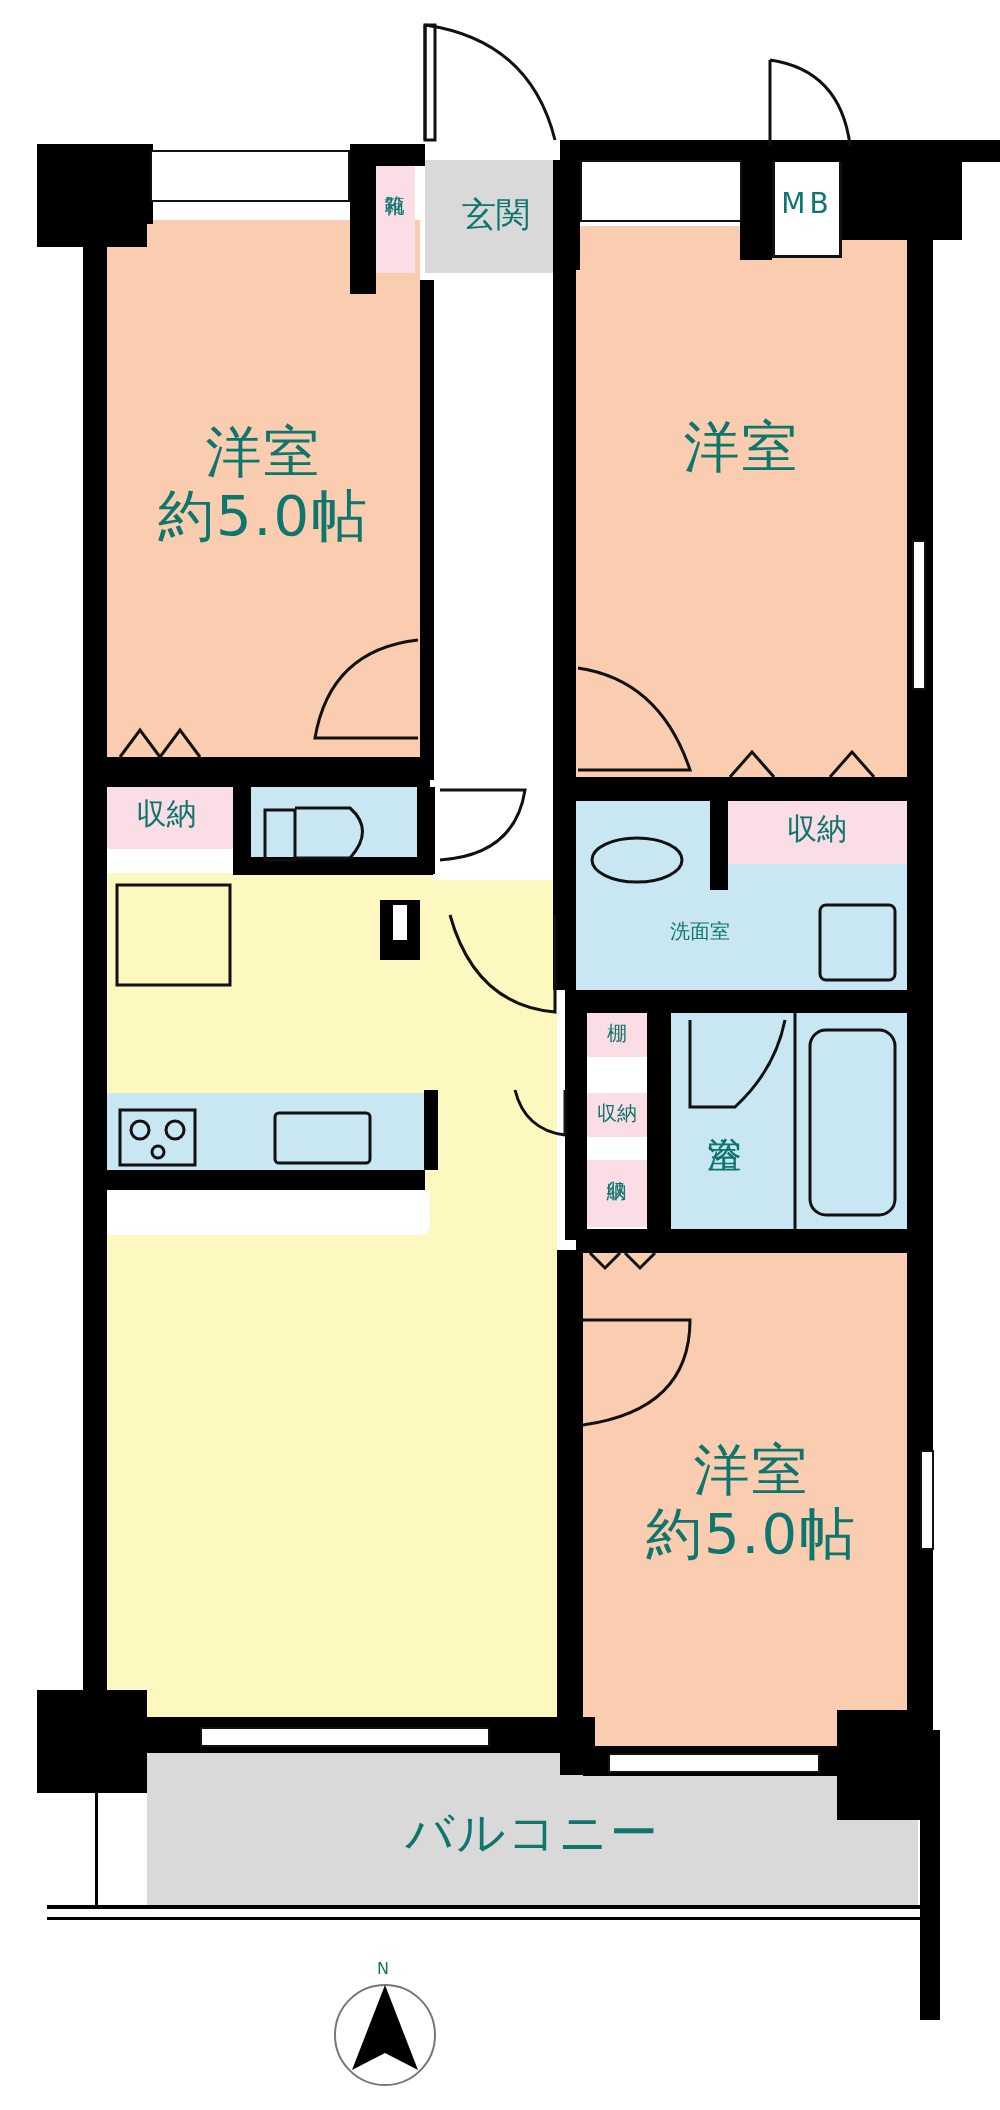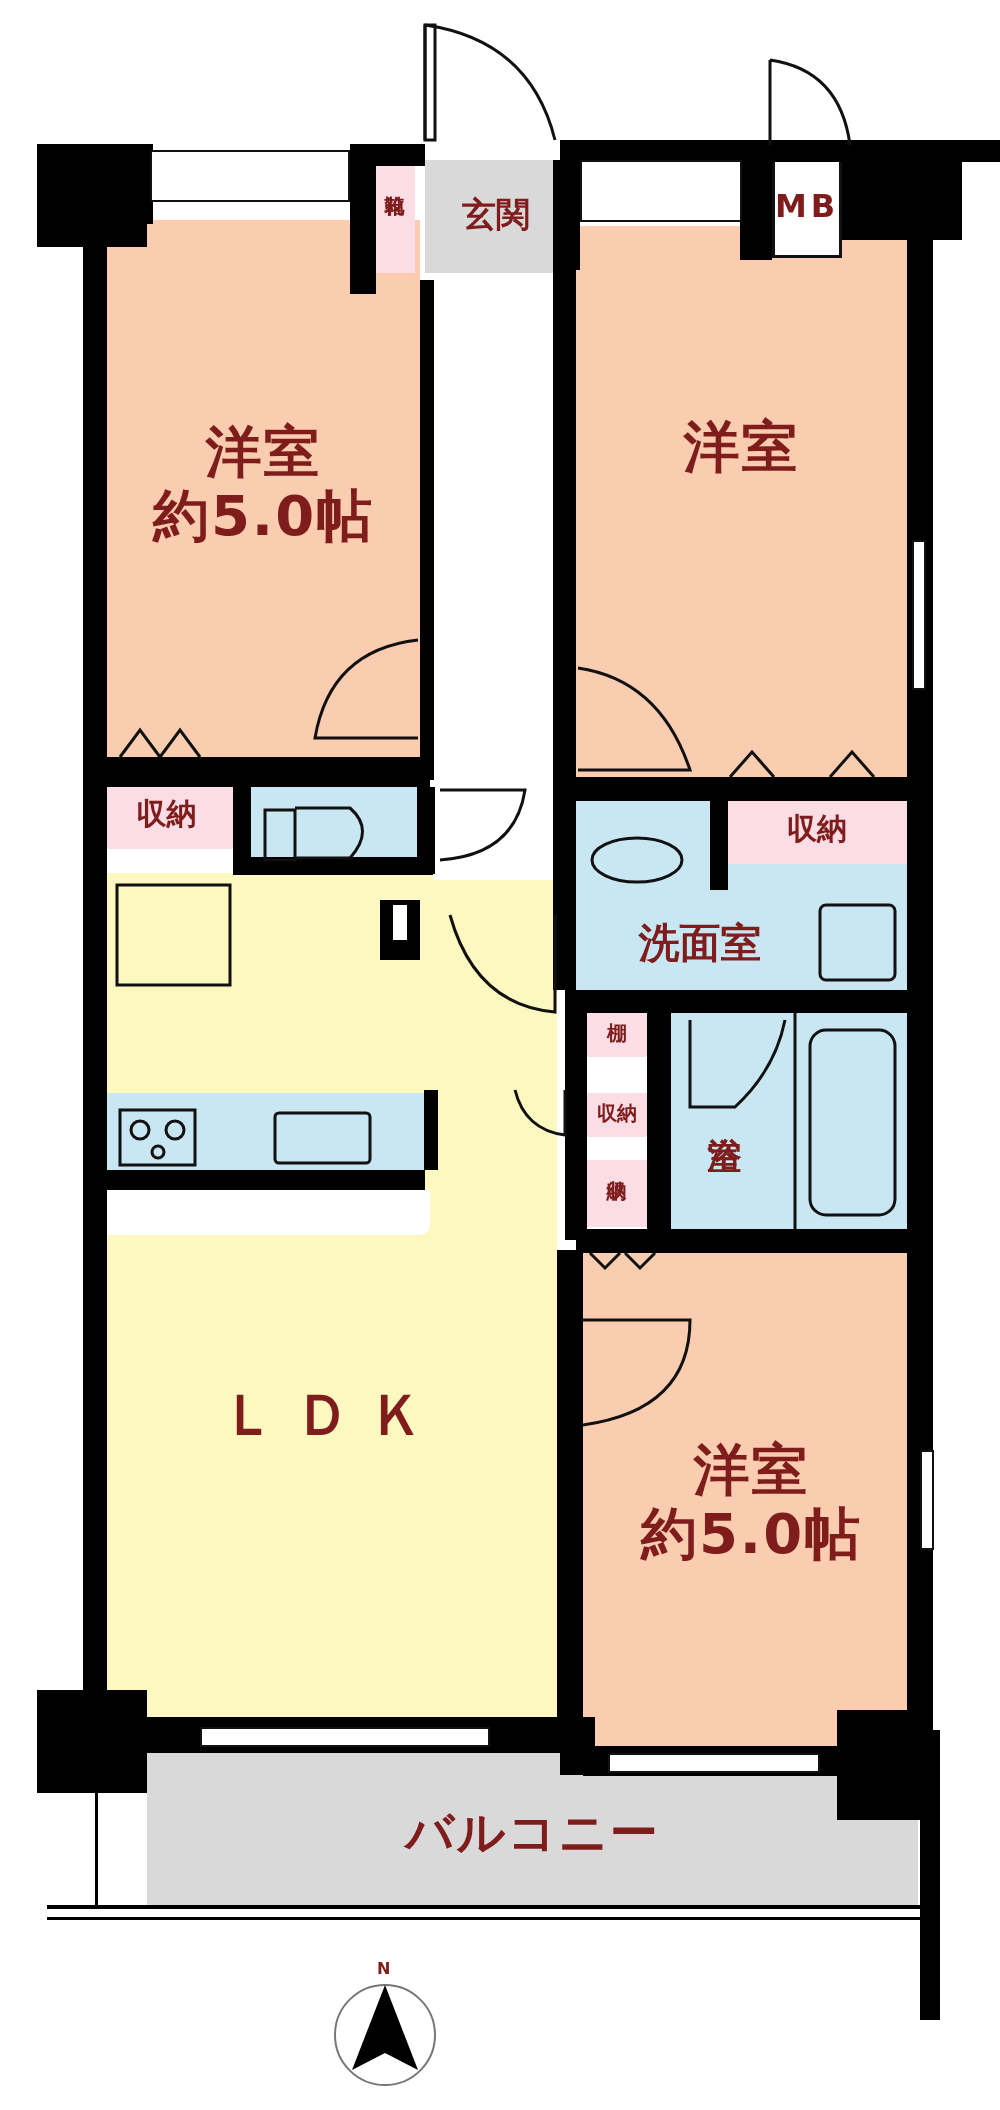--- a/index.html
+++ b/index.html
@@ -5,24 +5,24 @@
   html,body{margin:0;padding:0;background:#fff;}
   body{width:1000px;height:2110px;position:relative;overflow:hidden;font-family:"DejaVu Sans","Liberation Sans",sans-serif;}
   .abs{position:absolute;box-sizing:border-box;}
   .wall{background:#000;}
   .peach{background:#fbcdb0;}
   .yellow{background:#fdf8bf;}
   .blue{background:#c8e7f2;}
   .pink{background:#fbdde6;}
   .gray{background:#d9d9d9;}
   .white{background:#fff;}
-  .label{position:absolute;text-align:center;color:#7f1d1d;line-height:1.15;white-space:nowrap;font-weight:bold;}
+  .label{position:absolute;text-align:center;color:#0f766e;line-height:1.15;white-space:nowrap;}
   .big{font-size:56px;letter-spacing:2px;}
   .med{font-size:34px;}
-  .sm{font-size:32px;}
+  .sm{font-size:28px;}
   .xs{font-size:20px;}
   .vert{writing-mode:vertical-rl;}
   .win{border:2px solid #111;background:#fff;}
   svg{position:absolute;overflow:visible;}
 </style>
 </head>
 <body>
 
 <div class="abs peach" style="left:107px;top:220px;width:313px;height:537px;"></div>
 
@@ -171,26 +171,25 @@
   <div>約5.0帖</div>
 </div>
 <div class="label big" style="left:576px;top:415px;width:331px;">
   <div>洋室</div>
 </div>
 <div class="label big" style="left:583px;top:1438px;width:337px;">
   <div>洋室</div>
   <div>約5.0帖</div>
 </div>
 <div class="label big" style="left:107px;top:1383px;width:450px;">
-  <div style="letter-spacing:18px;">ＬＤＫ</div>
 </div>
 <div class="label med" style="left:462px;top:195px;">玄関</div>
 <div class="label xs vert" style="left:383px;top:180px;">靴箱</div>
 <div class="label sm" style="left:772px;top:188px;width:70px;letter-spacing:4px;">MB</div>
 <div class="label med" style="left:100px;top:797px;width:133px;font-size:30px;">収納</div>
 <div class="label med" style="left:727px;top:812px;width:180px;font-size:30px;">収納</div>
-<div class="label med" style="left:620px;top:920px;width:160px;font-size:41px;">洗面室</div>
+<div class="label med" style="left:620px;top:920px;width:160px;font-size:20px;">洗面室</div>
 <div class="label xs" style="left:587px;top:1022px;width:60px;">棚</div>
 <div class="label xs" style="left:587px;top:1102px;width:60px;">収納</div>
 <div class="label xs vert" style="left:605px;top:1165px;">収納</div>
 <div class="label med vert" style="left:705px;top:1110px;font-size:34px;">浴室</div>
 <div class="label big" style="left:147px;top:1805px;width:771px;font-size:48px;">バルコニー</div>
 <div class="label xs" style="left:377px;top:1960px;font-size:16px;">N</div>
 
 </body></html>

